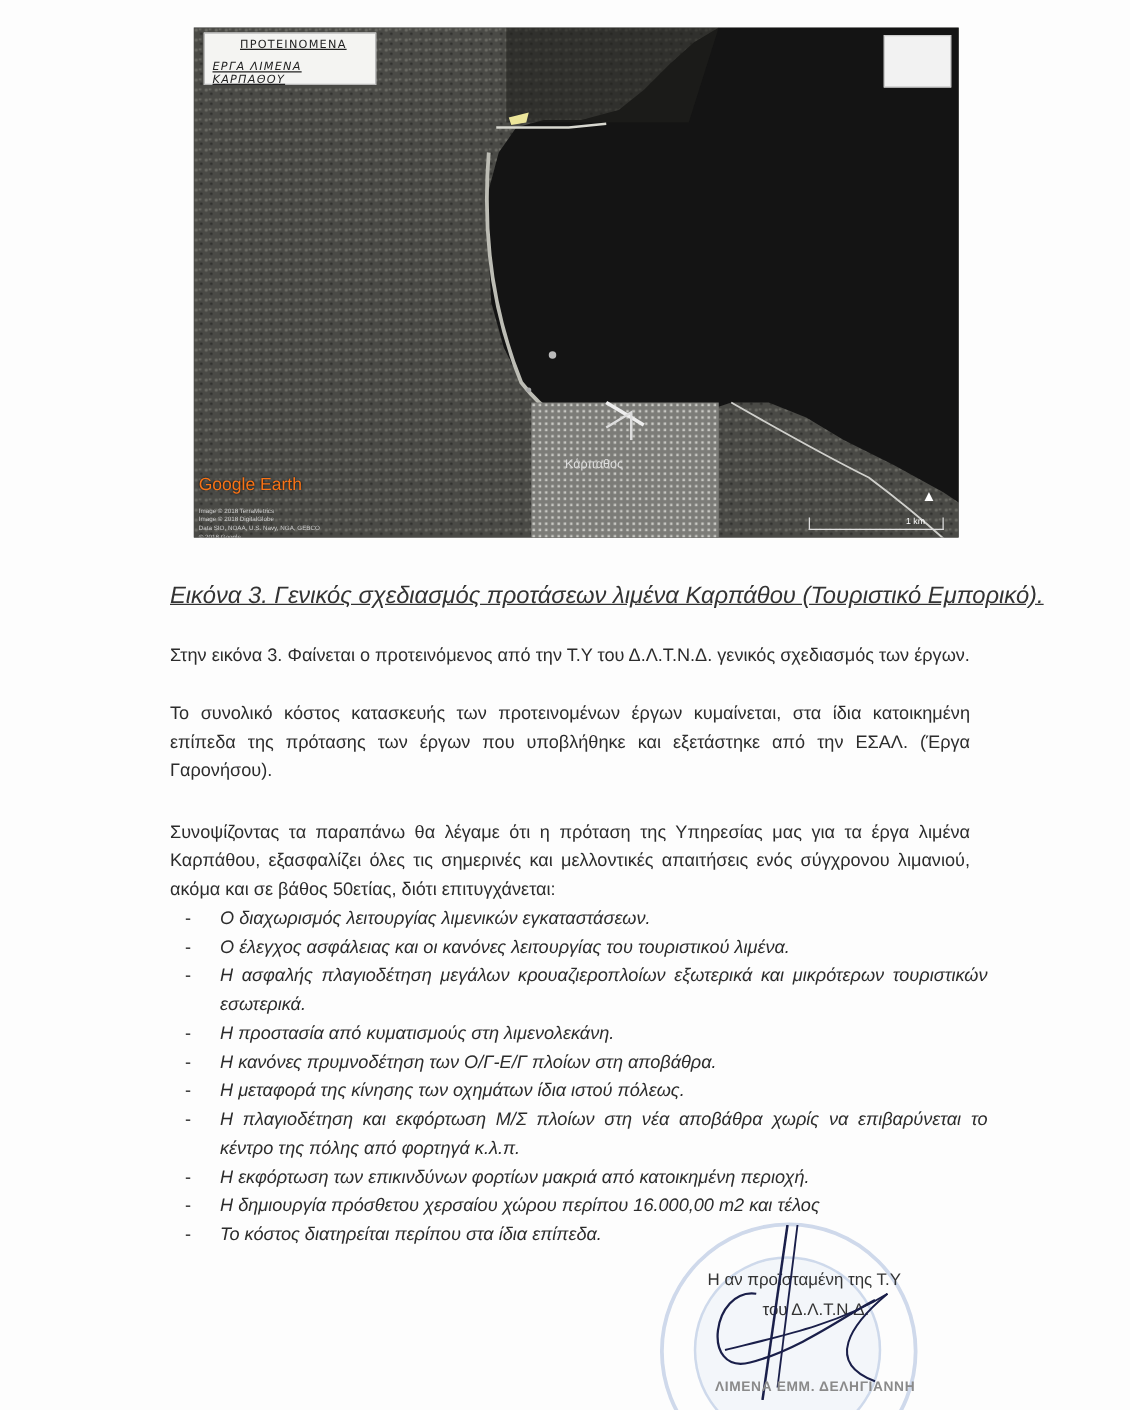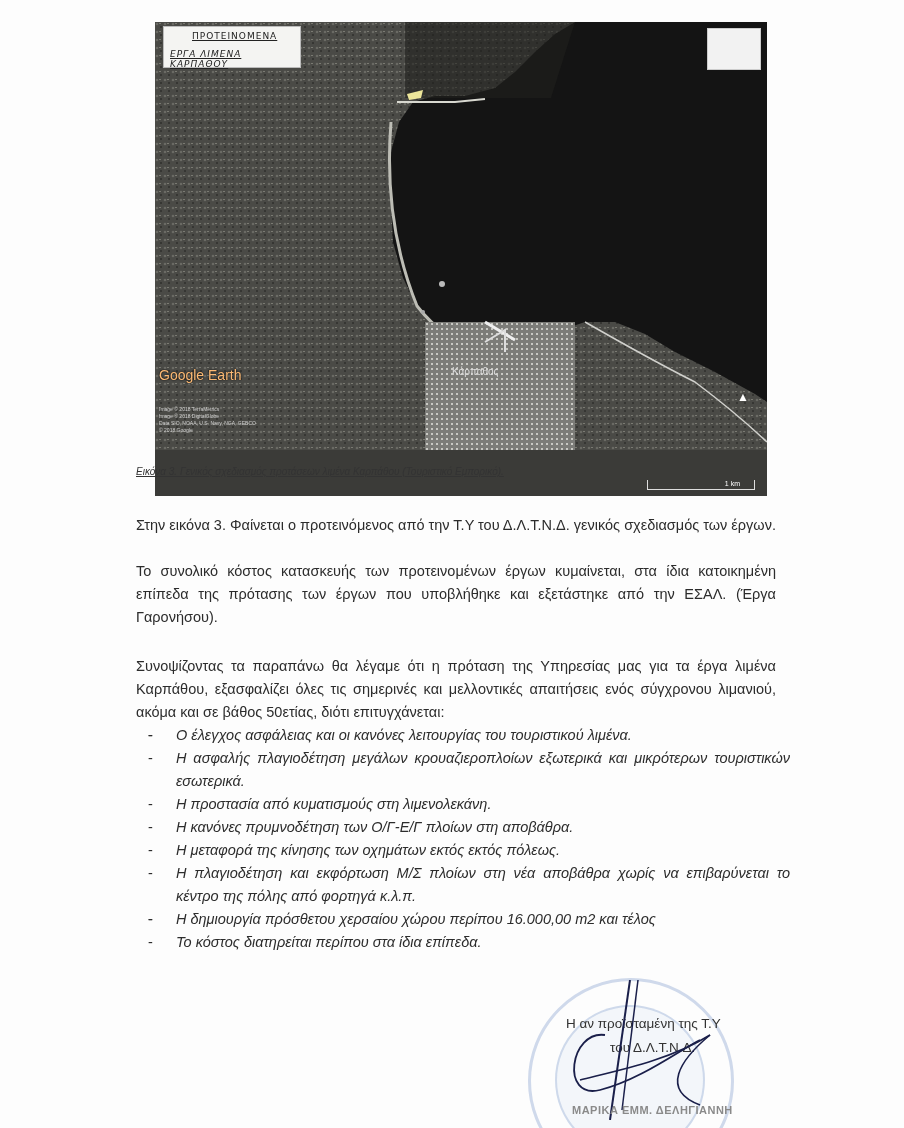--- a/index.html
+++ b/index.html
@@ -1,32 +1,32 @@
 <!DOCTYPE html>
 <html><head>
 <meta charset="utf-8">
 <style>
   html, body { margin:0; padding:0; }
   body { width:904px; height:1128px; background:#fdfdfd; position:relative; overflow:hidden;
          font-family:"Liberation Sans", sans-serif; color:#2a2a2a; }
-  .map { position:absolute; left:155px; top:22px; width:612px; height:474px; overflow:hidden;
+  .map { position:absolute; left:155px; top:22px; width:612px; height:408px; overflow:hidden;
          background:#3b3b38; }
   .map svg { position:absolute; left:0; top:0; }
   .map-label { position:absolute; left:8px; top:4px; width:136px; height:40px; background:#f4f4f2;
          border:1px solid #bbb; font-family:"DejaVu Sans", sans-serif; font-size:9px; color:#222;
          letter-spacing:1px; }
   .map-label .l1 { position:absolute; left:28px; top:4px; text-decoration:underline; }
   .map-label .l2 { position:absolute; left:6px; top:22px; text-decoration:underline;font-style:italic; }
   .map-inset { position:absolute; right:6px; top:6px; width:52px; height:40px; background:#f2f2f2; border:1px solid #ccc; }
-  .ge { position:absolute; left:4px; top:345px; color:#fdba74; font-size:14px; text-shadow:0 0 2px #000;text-align:right; }
+  .ge { position:absolute; left:4px; top:357px; color:#f97316; font-size:14px; text-shadow:0 0 2px #000;text-align:right; }
   .attr { position:absolute; left:4px; top:384px; color:#cfcfcf; font-size:5px; line-height:7px; }
   .town { position:absolute; left:297px; top:344px; color:#ddd; font-size:10px; }
   .north { position:absolute; right:18px; top:368px; color:#fff; font-size:12px; }
   .scale { position:absolute; right:12px; bottom:6px; width:108px; height:10px; border-left:1px solid #ddd; border-right:1px solid #ddd; border-bottom:1px solid #ddd; color:#fff; font-size:7px; text-align:right; padding-right:14px; box-sizing:border-box; line-height:8px; }
-  .caption { position:absolute; left:136px; top:466px; font-size:10px; font-style:italic; text-decoration:underline; color:#333; }
+  .caption { position:absolute; left:136px; top:466px; font-size:19px; font-style:italic; text-decoration:underline; color:#333; }
   .para { position:absolute; left:136px; width:640px; font-size:14.5px; line-height:23px; text-align:justify; color:#2c2c2c; }
   .p1 { top:514px; }
   .p2 { top:560px; }
   .p3 { top:655px; }
   ul.bullets { position:absolute; left:136px; top:724px; width:654px; margin:0; padding:0; list-style:none;
          font-size:14.5px; line-height:23px; font-style:italic; color:#2c2c2c; }
   ul.bullets li { position:relative; padding-left:40px; text-align:justify; }
   ul.bullets li .dash { position:absolute; left:12px; font-style:normal; }
   .stamp { position:absolute; left:528px; top:978px; width:200px; height:200px; border-radius:50%;
          border:3px solid rgba(120,150,200,0.35); }
@@ -84,36 +84,36 @@
   <div class="scale">1 km</div>
 </div>
 
 <div class="caption">Εικόνα 3. Γενικός σχεδιασμός προτάσεων λιμένα Καρπάθου (Τουριστικό Εμπορικό).</div>
 
 <div class="para p1">Στην εικόνα 3. Φαίνεται ο προτεινόμενος από την Τ.Υ του Δ.Λ.Τ.Ν.Δ. γενικός σχεδιασμός των έργων.</div>
 <div class="para p2">Το συνολικό κόστος κατασκευής των προτεινομένων έργων κυμαίνεται, στα ίδια κατοικημένη επίπεδα της πρότασης των έργων που υποβλήθηκε και εξετάστηκε από την ΕΣΑΛ. (Έργα Γαρονήσου).</div>
 <div class="para p3">Συνοψίζοντας τα παραπάνω θα λέγαμε ότι η πρόταση της Υπηρεσίας μας για τα έργα λιμένα Καρπάθου, εξασφαλίζει όλες τις σημερινές και μελλοντικές απαιτήσεις ενός σύγχρονου λιμανιού, ακόμα και σε βάθος 50ετίας, διότι επιτυγχάνεται:</div>
 
 <ul class="bullets">
-  <li><span class="dash">-</span></li>
+  <li><span class="dash">-</span><span>Ο διαχωρισμός λειτουργίας λιμενικών εγκαταστάσεων.</span></li>
   <li><span class="dash">-</span><span>Ο έλεγχος ασφάλειας και οι κανόνες λειτουργίας του τουριστικού λιμένα.</span></li>
   <li><span class="dash">-</span><span>Η ασφαλής πλαγιοδέτηση μεγάλων κρουαζιεροπλοίων εξωτερικά και μικρότερων τουριστικών εσωτερικά.</span></li>
   <li><span class="dash">-</span><span>Η προστασία από κυματισμούς στη λιμενολεκάνη.</span></li>
   <li><span class="dash">-</span><span>Η κανόνες πρυμνοδέτηση των Ο/Γ-Ε/Γ πλοίων στη αποβάθρα.</span></li>
-  <li><span class="dash">-</span><span>Η μεταφορά της κίνησης των οχημάτων εκτός εκτός πόλεως.</span></li>
+  <li><span class="dash">-</span><span>Η μεταφορά της κίνησης των οχημάτων ίδια ιστού πόλεως.</span></li>
   <li><span class="dash">-</span><span>Η πλαγιοδέτηση και εκφόρτωση Μ/Σ πλοίων στη νέα αποβάθρα χωρίς να επιβαρύνεται το κέντρο της πόλης από φορτηγά κ.λ.π.</span></li>
-  <li><span class="dash">-</span></li>
+  <li><span class="dash">-</span><span>Η εκφόρτωση των επικινδύνων φορτίων μακριά από κατοικημένη περιοχή.</span></li>
   <li><span class="dash">-</span><span>Η δημιουργία πρόσθετου χερσαίου χώρου περίπου 16.000,00 m2 και τέλος</span></li>
   <li><span class="dash">-</span><span>Το κόστος διατηρείται περίπου στα ίδια επίπεδα.</span></li>
 </ul>
 
 <div class="stamp"></div>
 <div class="stamp-inner"></div>
 <div class="sig-title">Η αν προϊσταμένη της Τ.Υ</div>
 <div class="sig-title2">του Δ.Λ.Τ.Ν.Δ.</div>
 <svg class="sig-svg" width="180" height="140">
   <path d="M70 0 L50 140" stroke="#1a1f4a" stroke-width="2" fill="none"></path>
   <path d="M78 0 L62 130" stroke="#1a1f4a" stroke-width="1.5" fill="none"></path>
   <path d="M45 55 C 10 50, 0 120, 40 110 C 80 100, 120 70, 140 60" stroke="#1a1f4a" stroke-width="1.8" fill="none"></path>
   <path d="M20 100 C 60 90, 110 80, 150 55" stroke="#1a1f4a" stroke-width="1.6" fill="none"></path>
   <path d="M150 55 C 120 80, 100 110, 140 125" stroke="#1a1f4a" stroke-width="1.6" fill="none"></path>
 </svg>
-<div class="sig-name">ΜΑΡΙΚΑ ΕΜΜ. ΔΕΛΗΓΙΑΝΝΗ</div>
+<div class="sig-name">ΛΙΜΕΝΑ ΕΜΜ. ΔΕΛΗΓΙΑΝΝΗ</div>
 
 </body></html>

